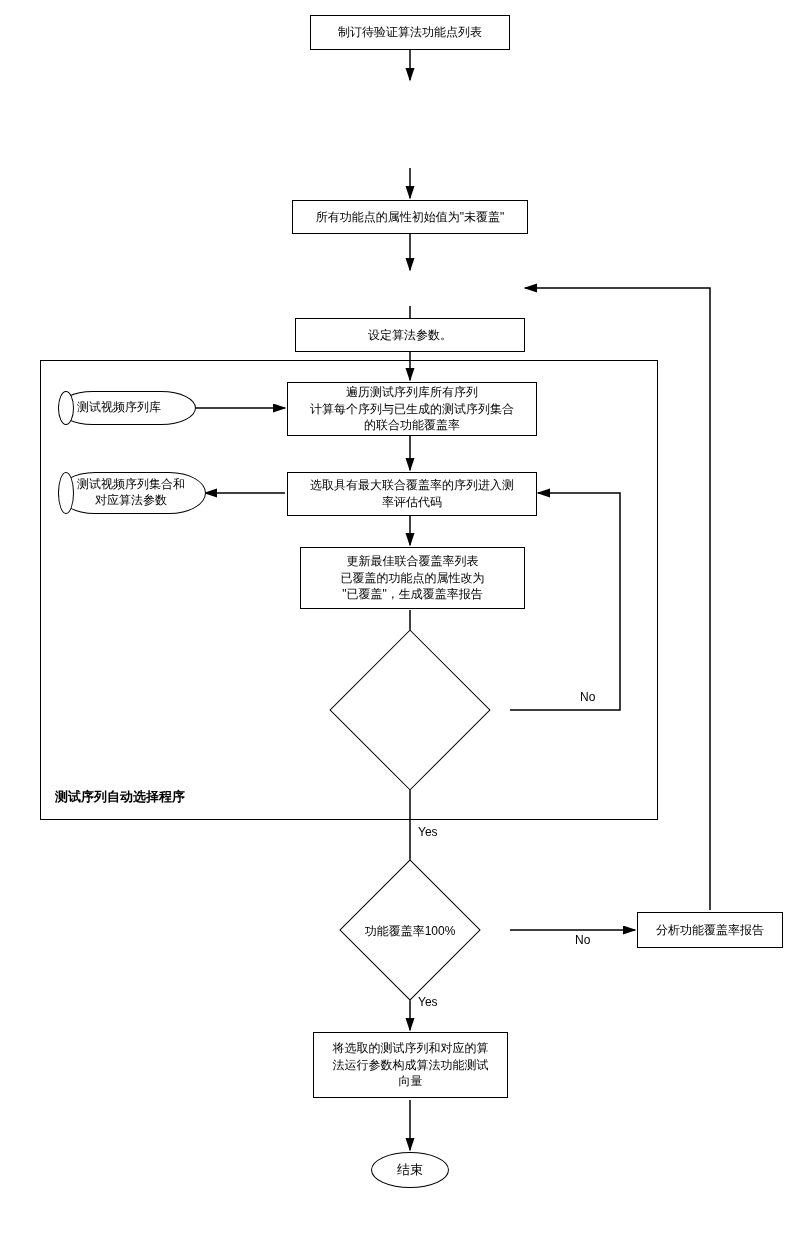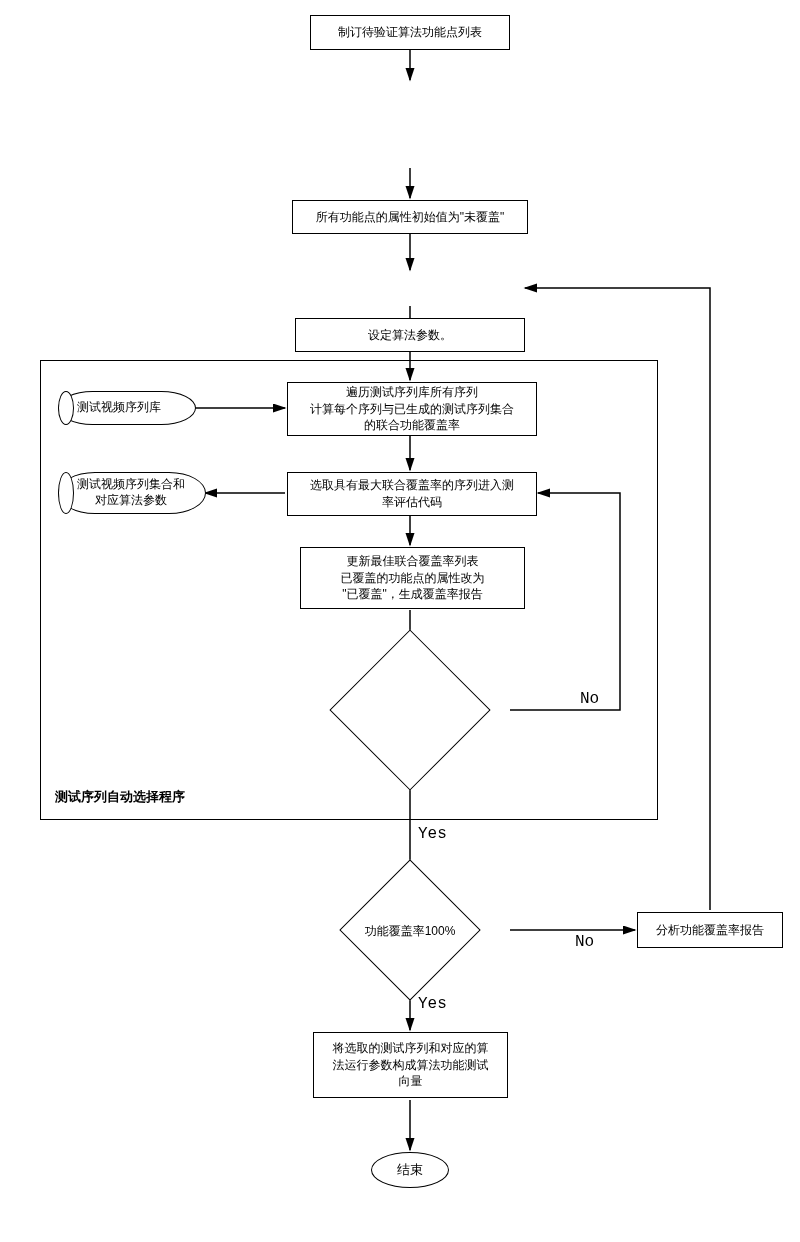--- a/index.html
+++ b/index.html
@@ -83,22 +83,21 @@
     border: 1.5px solid #000;
     background: transparent;
   }
   .group-label {
     position: absolute;
     font-size: 13px;
     font-weight: bold;
   }
   .label {
     position: absolute;
-    font-size: 16px;
-    font-family: Liberation Mono, monospace;
+    font-size: 12px;
   }
   svg.overlay {
     position: absolute;
     left: 0; top: 0;
     width: 780px;
     height: 1222px;
     pointer-events: none;
   }
 </style>
 </head>

